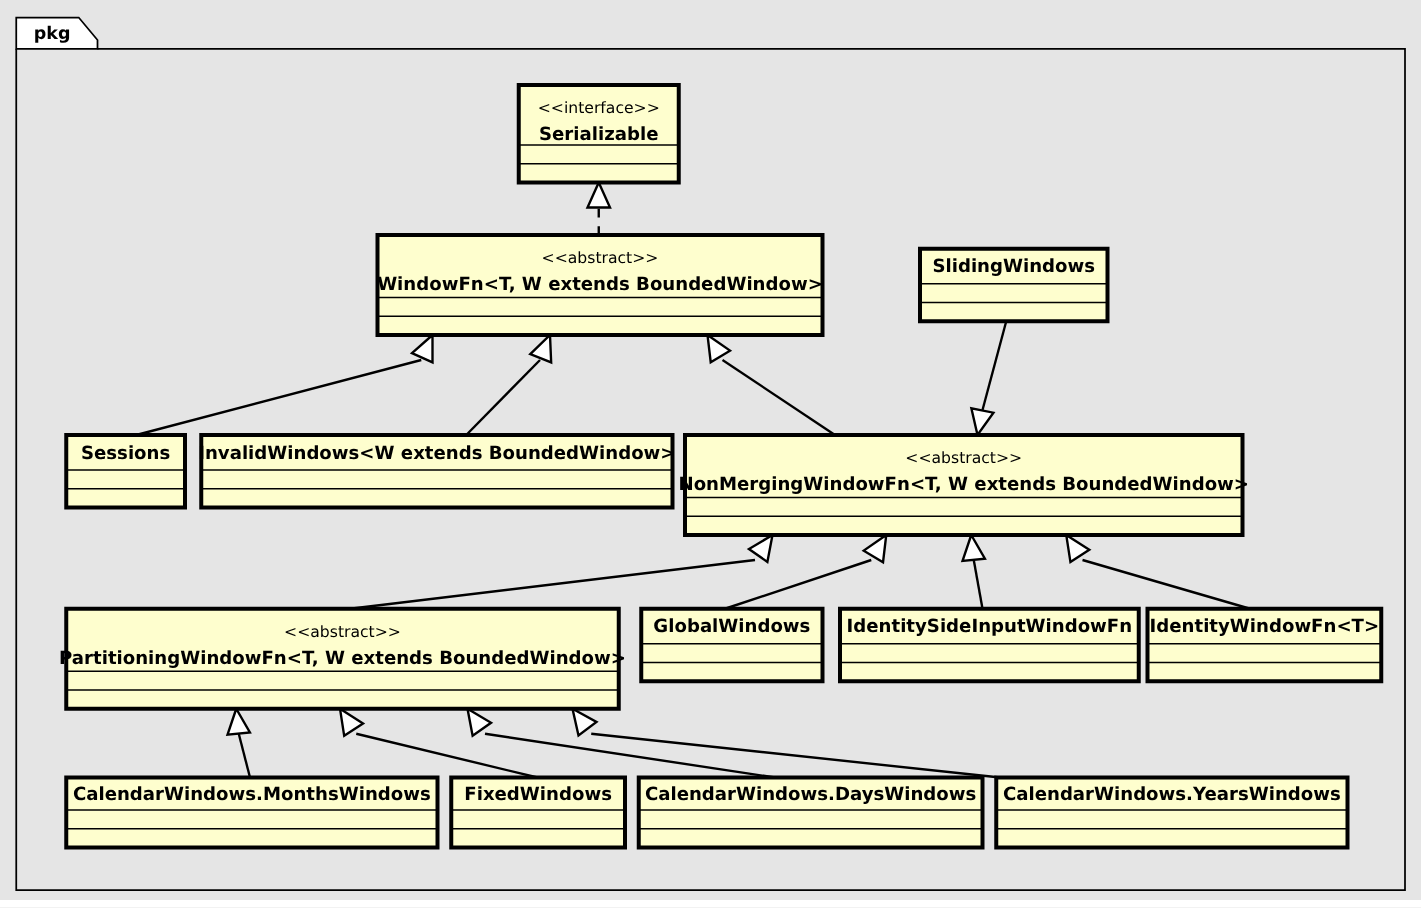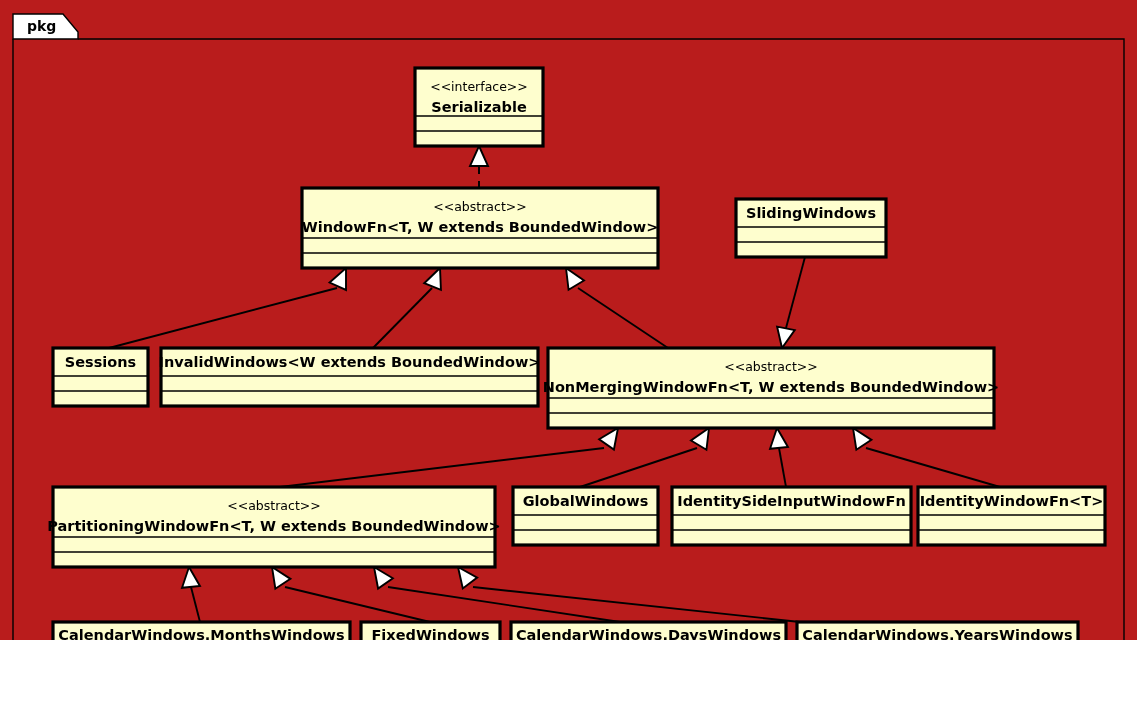--- a/index.html
+++ b/index.html
@@ -7,22 +7,22 @@
     margin: 0;
     padding: 0;
     background: #ffffff;
   }
   body {
     font-family: "DejaVu Sans", "Liberation Sans", sans-serif;
   }
   #diagram-root {
     position: relative;
     width: 1137px;
-    height: 640px;
-    background: #b91c1c;
+    height: 720px;
+    background: #e5e5e5;
     overflow: hidden;
   }
   svg#uml-canvas {
     display: block;
     width: 1137px;
     height: 726px;
   }
   .cls-box-rect {
     fill: #FEFECE;
     stroke: #000000;

